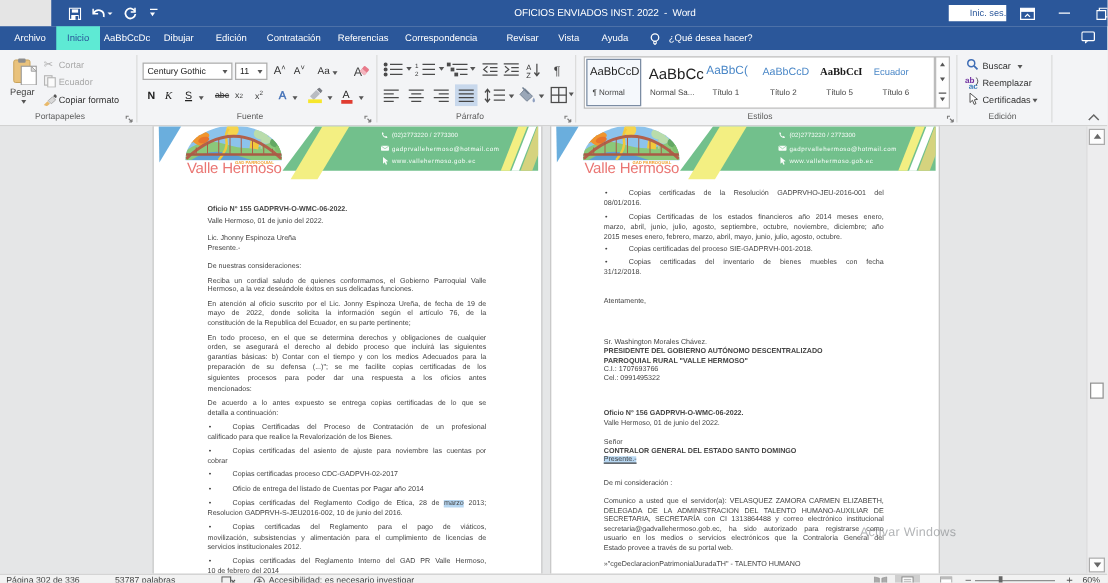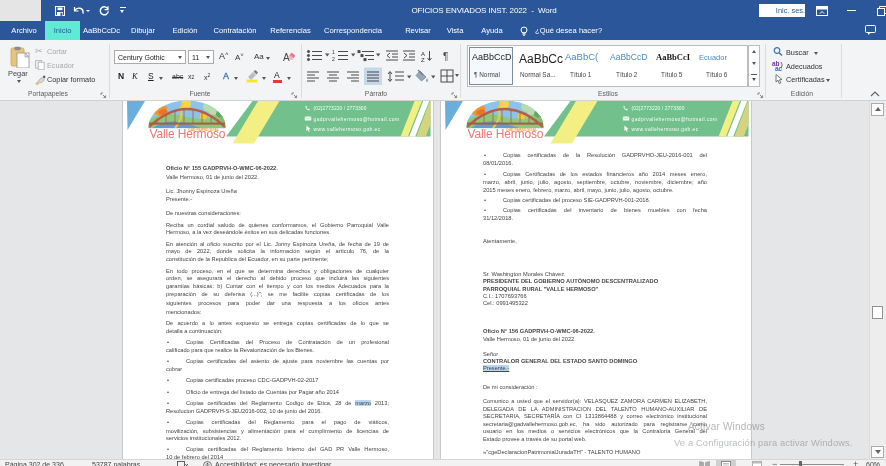--- a/index.html
+++ b/index.html
@@ -332,21 +332,21 @@
     <circle cx="4" cy="3.5" r="2.8" fill="none" stroke="#3e6db5" stroke-width="1.2"></circle>
     <line x1="6.2" y1="5.7" x2="9" y2="8.5" stroke="#3e6db5" stroke-width="1.4"></line>
   </svg>
   <div class="rtxt" style="left:786px;top:8px">Buscar</div>
   <div class="tri" style="left:814px;top:12px"></div>
   <svg class="abs" style="left:772px;top:20px" width="12" height="11" viewBox="0 0 12 11">
     <text x="0" y="6" font-size="6.5" fill="#7030a0" font-weight="bold">ab</text>
     <text x="3" y="11" font-size="6.5" fill="#2e74b5" font-weight="bold">ac</text>
     <path d="M9 2 Q11.5 5 9 8" fill="none" stroke="#555" stroke-width="0.8"></path>
   </svg>
-  <div class="rtxt" style="left:786px;top:21.5px">Adecuados</div>
+  <div class="rtxt" style="left:786px;top:21.5px">Reemplazar</div>
   <svg class="abs" style="left:775px;top:34px" width="8" height="10" viewBox="0 0 8 10">
     <path d="M1 0.5 L1 8 L3 6.2 L4.3 9.5 L5.8 8.9 L4.5 5.8 L7 5.5 Z" fill="#fff" stroke="#555" stroke-width="0.8"></path>
   </svg>
   <div class="rtxt" style="left:786px;top:35px">Certificadas</div>
   <div class="tri" style="left:826px;top:39px"></div>
 </div>
 
 <div id="doc">
   <div class="page" style="left:123px"></div>
   <div class="page" style="left:441px"></div>
@@ -549,21 +549,20 @@
   <div class="ln" style="left:483px;top:283.2px">De mi consideración :</div>
   <div class="lnw j" style="left:483px;top:297.2px;width:224px">Comunico a usted que el servidor(a): VELASQUEZ ZAMORA CARMEN ELIZABETH,</div>
   <div class="lnw j" style="left:483px;top:304.7px;width:224px">DELEGADA DE LA ADMINISTRACION DEL TALENTO HUMANO-AUXILIAR DE</div>
   <div class="lnw j" style="left:483px;top:312.2px;width:224px">SECRETARIA, SECRETARÍA con CI 1313864488 y correo electrónico institucional</div>
   <div class="lnw j" style="left:483px;top:319.7px;width:224px">secretaria@gadvallehermoso.gob.ec, ha sido autorizado para registrarse como</div>
   <div class="lnw j" style="left:483px;top:327.2px;width:224px">usuario en los medios o servicios electrónicos que la Contraloría General del</div>
   <div class="ln" style="left:483px;top:334.7px">Estado provee a través de su portal web.</div>
   <div class="ln" style="left:483px;top:348.2px">»"cgeDeclaracionPatrimonialJuradaTH" - TALENTO HUMANO</div>
 
   <div class="abs" style="left:688px;top:320px;font-size:10px;color:rgba(115,119,122,0.55);letter-spacing:0.2px">Activar Windows</div>
-  <div class="abs" style="left:674px;top:337px;font-size:9.3px;color:rgba(115,119,122,0.5);letter-spacing:0.15px">Ve a Configuración para activar Windows.</div>
 
   <div class="abs" style="left:869px;top:0;width:17px;height:358px;background:#ededee;border-left:1px solid #dcdcdc"></div>
   <div class="abs" style="left:871px;top:2px;width:13px;height:13px;background:#fdfdfd;border:1px solid #ababab"></div>
   <div class="abs" style="left:874.5px;top:6px;width:0;height:0;border-left:3px solid transparent;border-right:3px solid transparent;border-bottom:4px solid #666"></div>
   <div class="abs" style="left:871.5px;top:205px;width:11px;height:13px;background:#ffffff;border:1px solid #919191"></div>
   <div class="abs" style="left:871px;top:345px;width:13px;height:12px;background:#fdfdfd;border:1px solid #ababab"></div>
   <div class="abs" style="left:874.5px;top:349px;width:0;height:0;border-left:3px solid transparent;border-right:3px solid transparent;border-top:4px solid #666"></div>
 </div>
 
 <div id="status">

